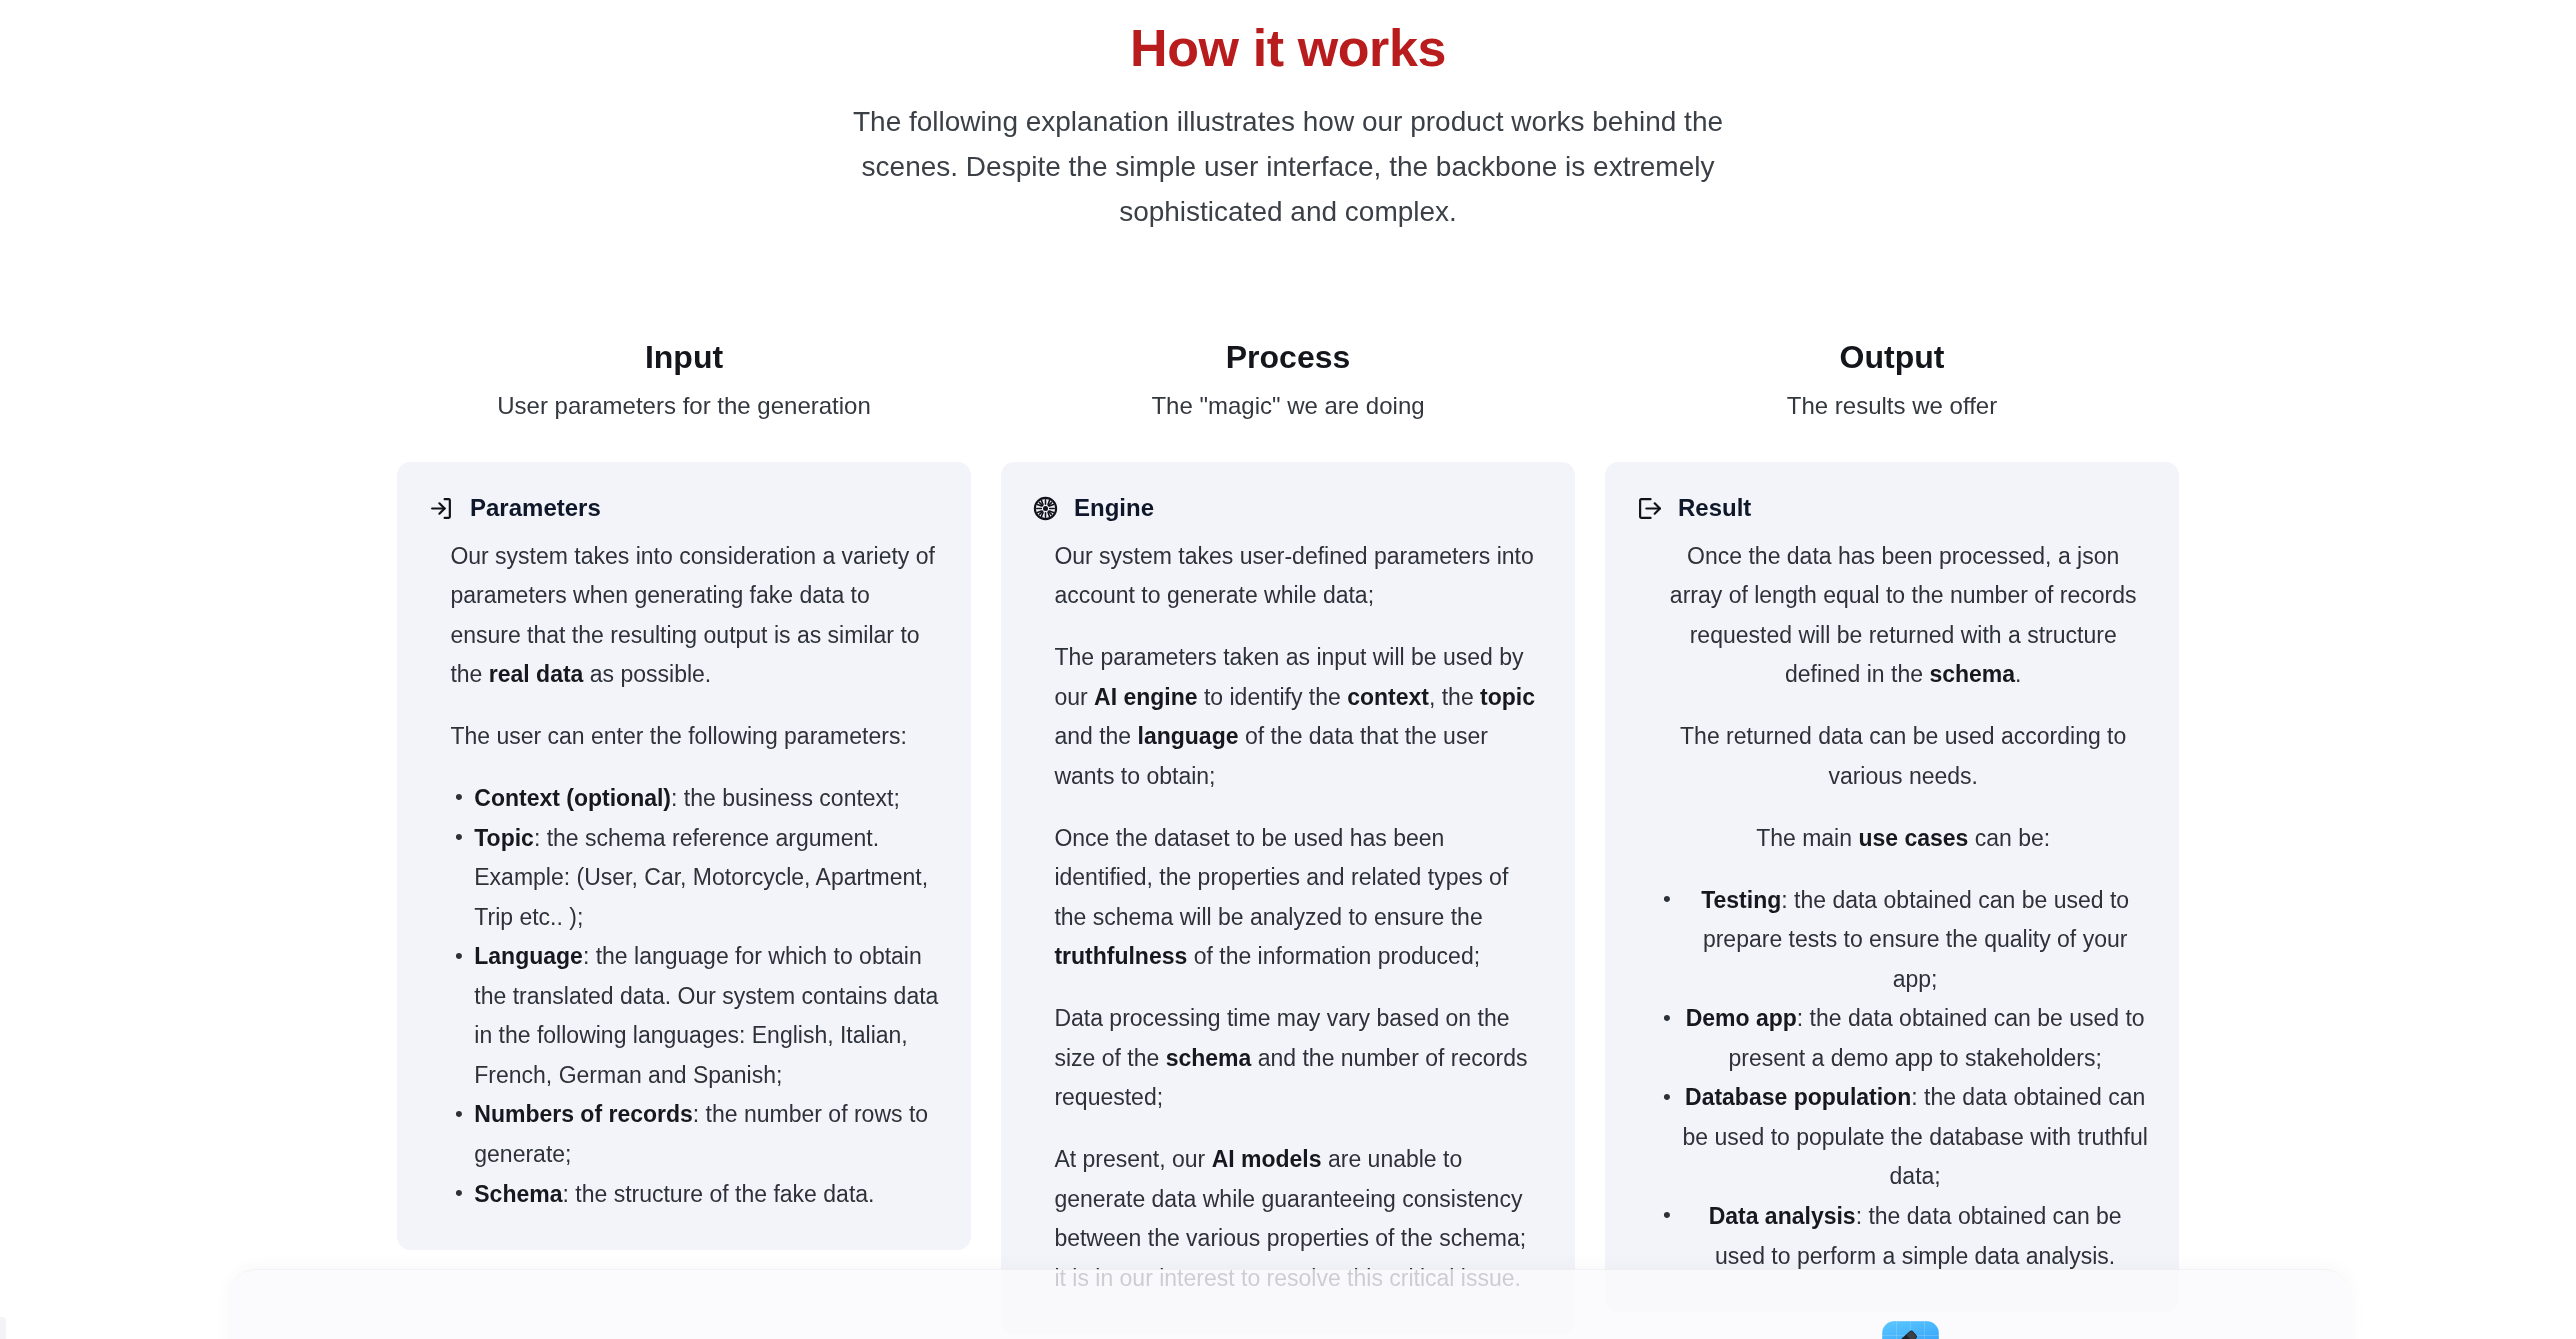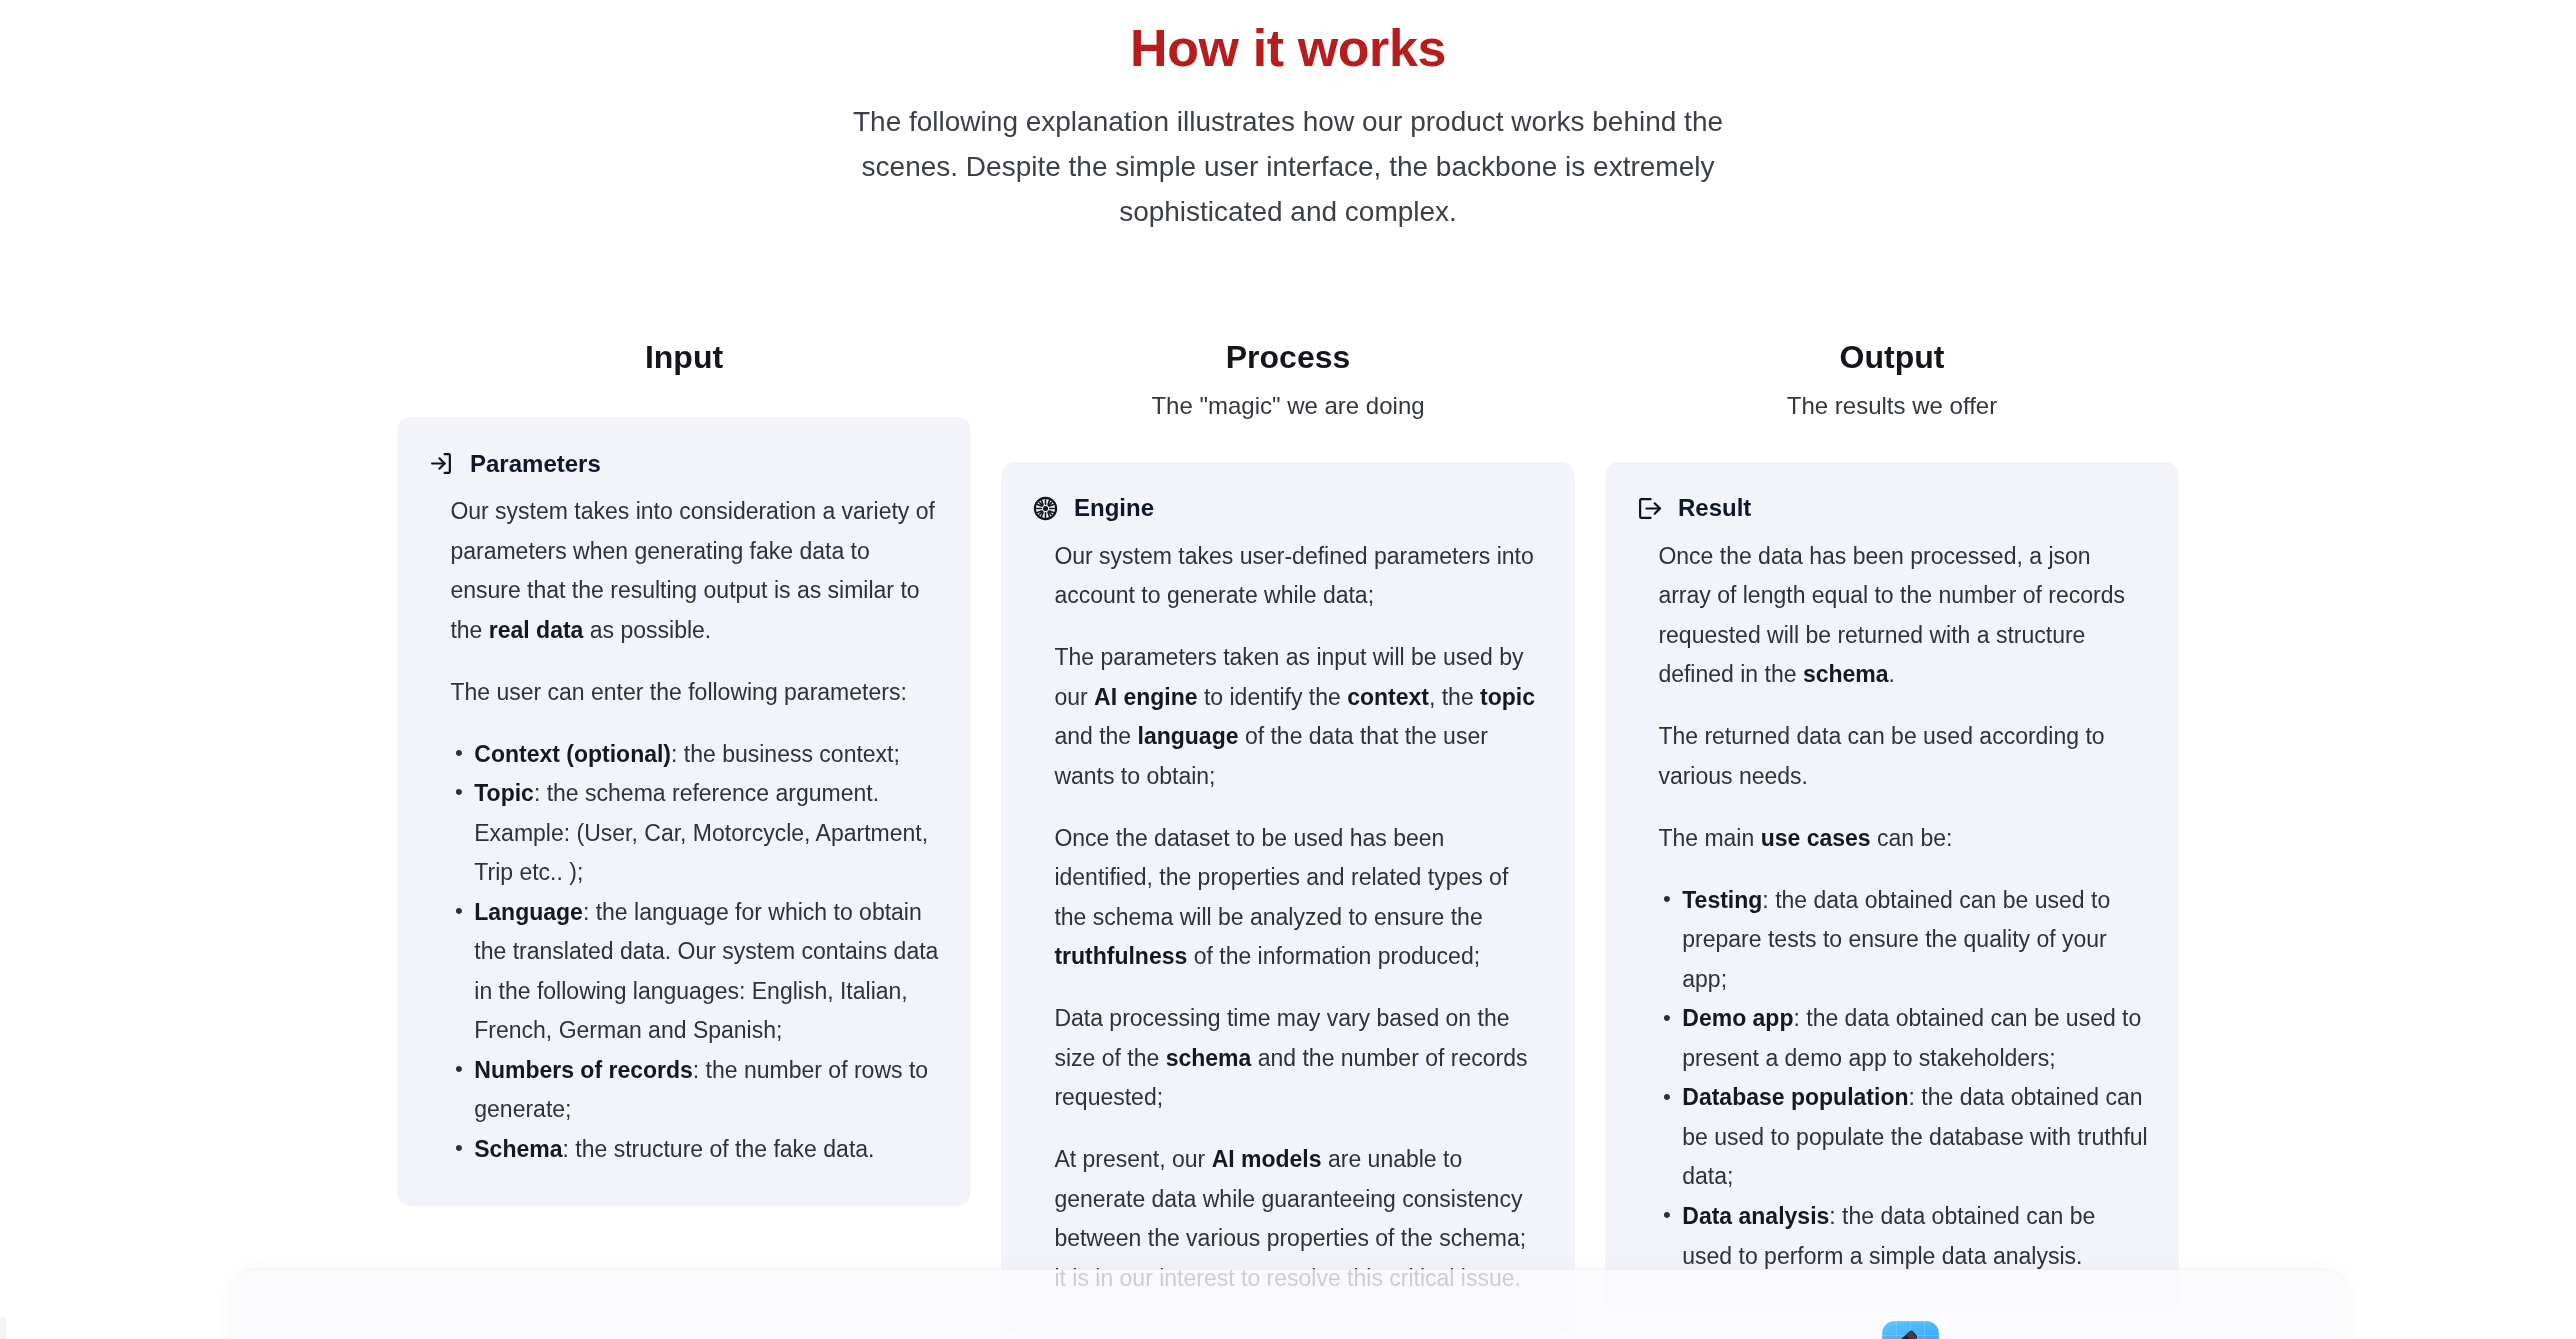--- a/index.html
+++ b/index.html
@@ -59,21 +59,21 @@
 
   
   .card {
     margin-top: 40px;
     background: #f3f4f9;
     border-radius: 13.4px;
     padding: 33px 31px 36px 31px;
     min-height: 774px;
   }
   .card-2 .card { min-height: 774px; }
-  .card-3 .card { min-height: 746px; }
+  .card-3 .card { min-height: 746px; text-align: center; }
 
   .card-head {
     display: flex;
     align-items: center;
     gap: 15px;
     margin-bottom: 15px;
   }
   .card-head .ico {
     width: 27px; height: 27px;
     display: flex; align-items: center; justify-content: center;
@@ -158,20 +158,21 @@
   <div class="hero">
     <div class="hero-title">How it works</div>
     <div class="hero-sub">The following explanation illustrates how our product works behind the scenes. Despite the simple user interface, the backbone is extremely sophisticated and complex.</div>
   </div>
 
   <div class="columns">
 
     <div class="col card-1">
       <div class="col-head">
         <div class="col-title">Input</div>
+        <div class="col-sub">User parameters for the generation</div>
       </div>
       <div class="card">
         <div class="card-head">
           <span class="ico">
             <svg width="25" height="25" viewBox="0 0 24 24" fill="none" stroke="#101219" stroke-width="2.1" stroke-linecap="round" stroke-linejoin="round">
               <path d="M15 3h4a1 1 0 0 1 1 1v16a1 1 0 0 1-1 1h-4"></path>
               <polyline points="10 17 15 12 10 7"></polyline>
               <line x1="15" y1="12" x2="3" y2="12"></line>
             </svg>
           </span>

